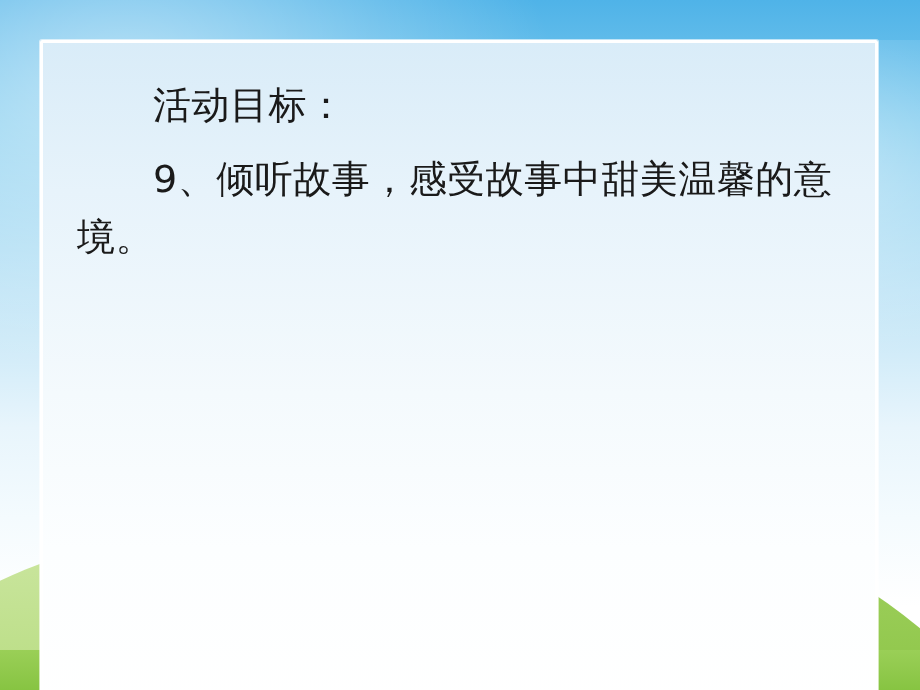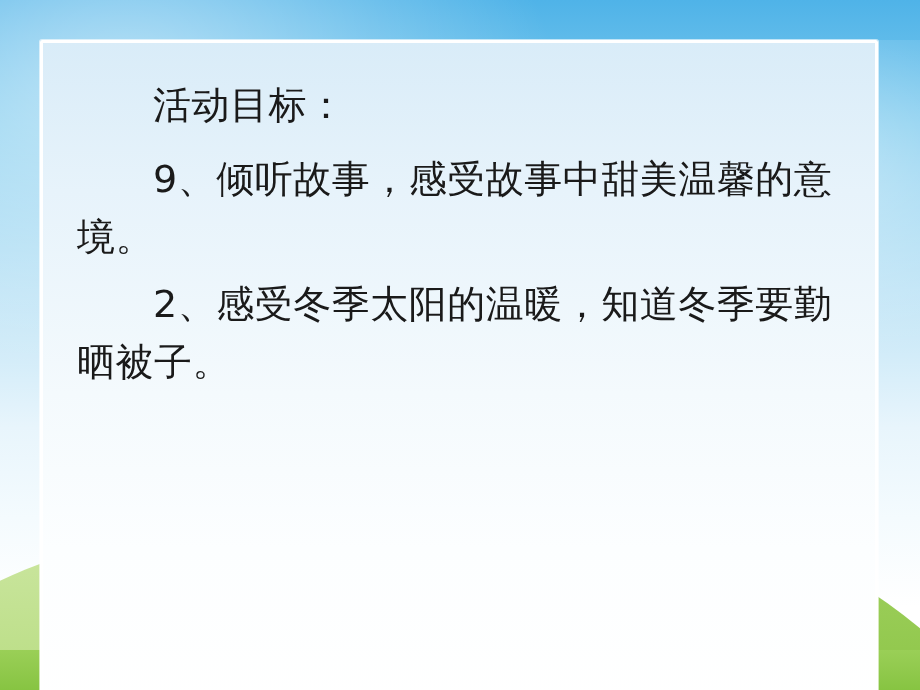--- a/index.html
+++ b/index.html
@@ -118,17 +118,16 @@
   <div class="hills">
     <div class="hill-back"></div>
     <div class="hill-front"></div>
     <div class="hill-strip"></div>
   </div>
 
   <div class="card">
     <div class="body-text">
       <p class="para title">活动目标：</p>
       <p class="para item">9、倾听故事，感受故事中甜美温馨的意境。</p>
-      <p class="para item">2、感受冬季太阳的温暖，知道冬季要勤晒被子。</p>
     </div>
   </div>
 
 </div>
 
 </body></html>

